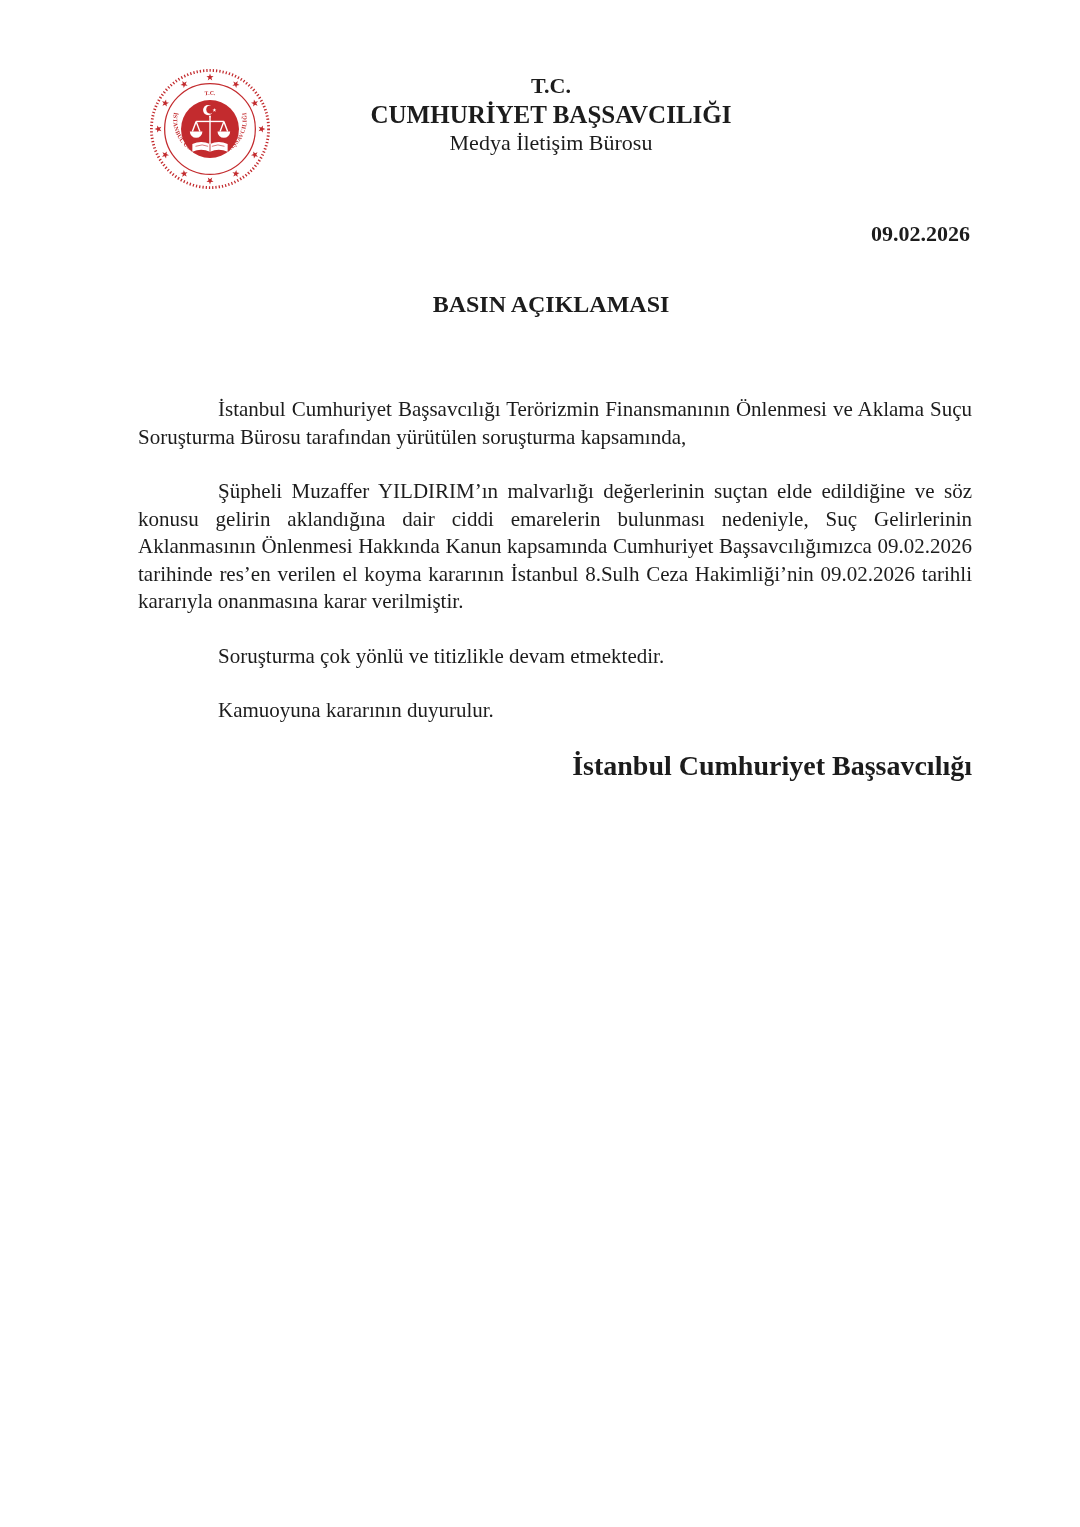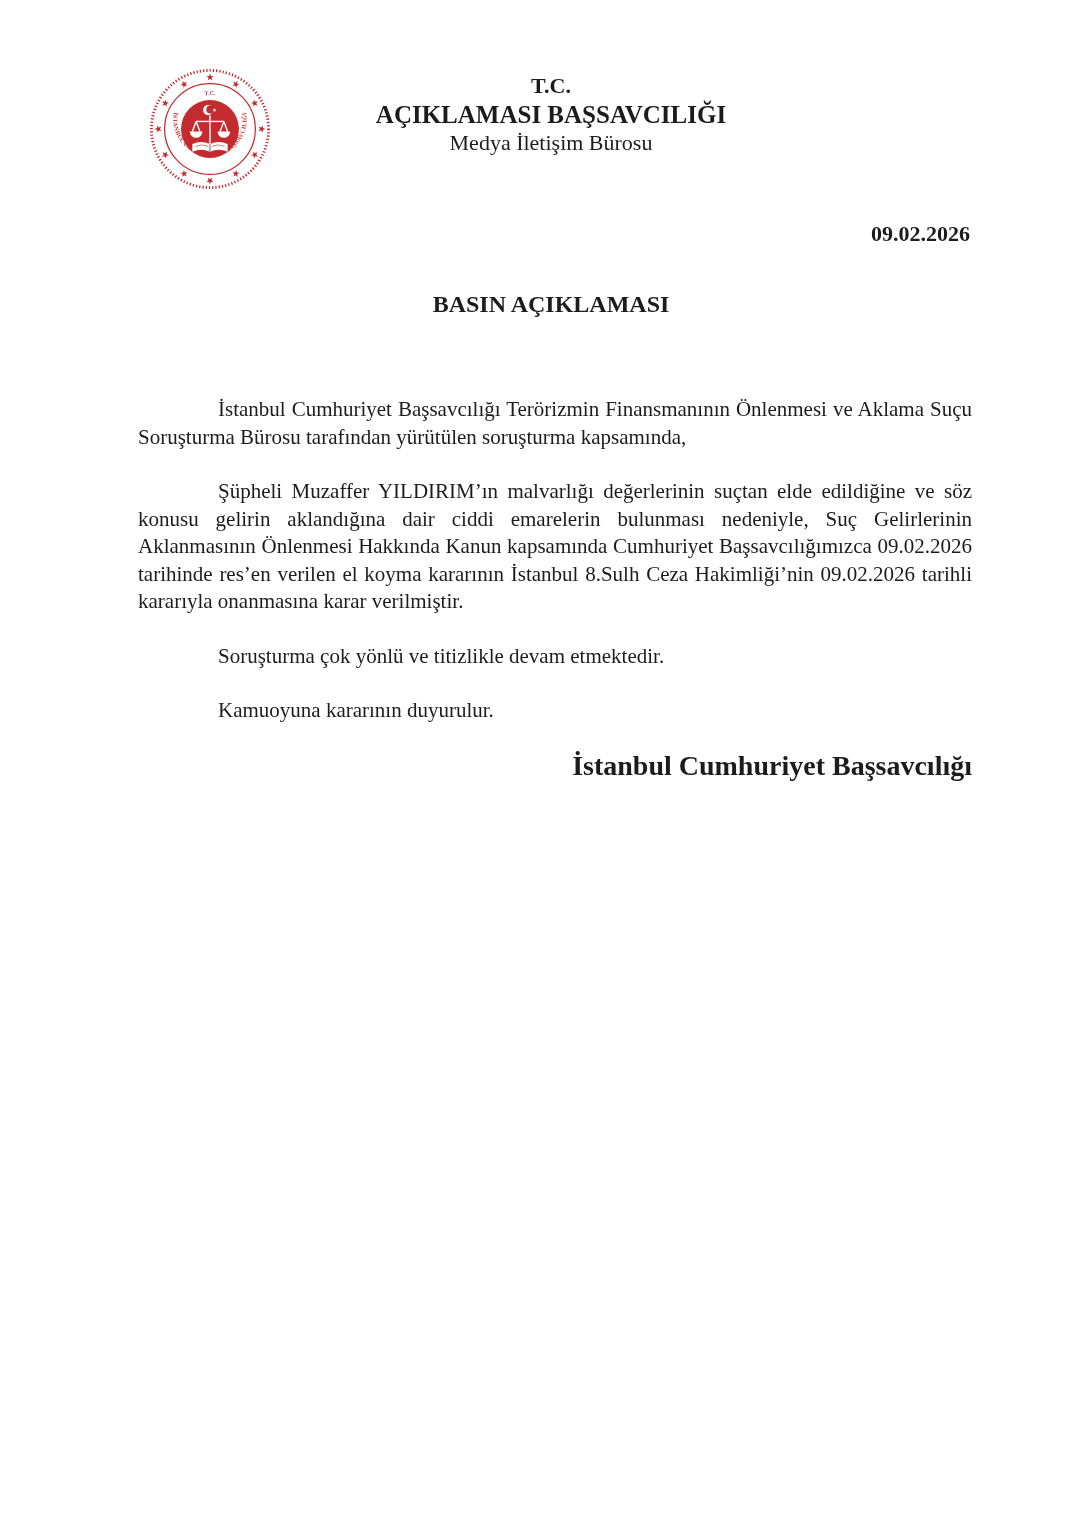--- a/index.html
+++ b/index.html
@@ -145,21 +145,21 @@
       <g>
         <path d="M 72,124 Q 86,117 100,124 Q 114,117 128,124 L 128,136 Q 114,130 100,136 Q 86,130 72,136 Z" fill="#ffffff"></path>
         <line x1="100" y1="124" x2="100" y2="136" stroke="#c32b2e" stroke-width="1.4"></line>
         <path d="M 77,127.5 Q 88,123 97,127.5 M 103,127.5 Q 112,123 123,127.5" fill="none" stroke="#c32b2e" stroke-width="1"></path>
       </g>
     </svg>
   </div>
 
   <div class="letterhead">
     <div class="lh-line1">T.C.</div>
-    <div class="lh-line3">AÇIKLAMASI BAŞSAVCILIĞI</div>
+    <div class="lh-line3">CUMHURİYET BAŞSAVCILIĞI</div>
     <div class="lh-line4">Medya İletişim Bürosu</div>
   </div>
 
   <div class="doc-date">09.02.2026</div>
 
   <div class="doc-title">BASIN AÇIKLAMASI</div>
 
   <div class="doc-body">
     <p>İstanbul Cumhuriyet Başsavcılığı Terörizmin Finansmanının Önlenmesi ve Aklama Suçu Soruşturma Bürosu tarafından yürütülen soruşturma kapsamında,</p>
     <p>Şüpheli Muzaffer YILDIRIM’ın malvarlığı değerlerinin suçtan elde edildiğine ve söz konusu gelirin aklandığına dair ciddi emarelerin bulunması nedeniyle, Suç Gelirlerinin Aklanmasının Önlenmesi Hakkında Kanun kapsamında Cumhuriyet Başsavcılığımızca 09.02.2026 tarihinde res’en verilen el koyma kararının İstanbul 8.Sulh Ceza Hakimliği’nin 09.02.2026 tarihli kararıyla onanmasına karar verilmiştir.</p>

